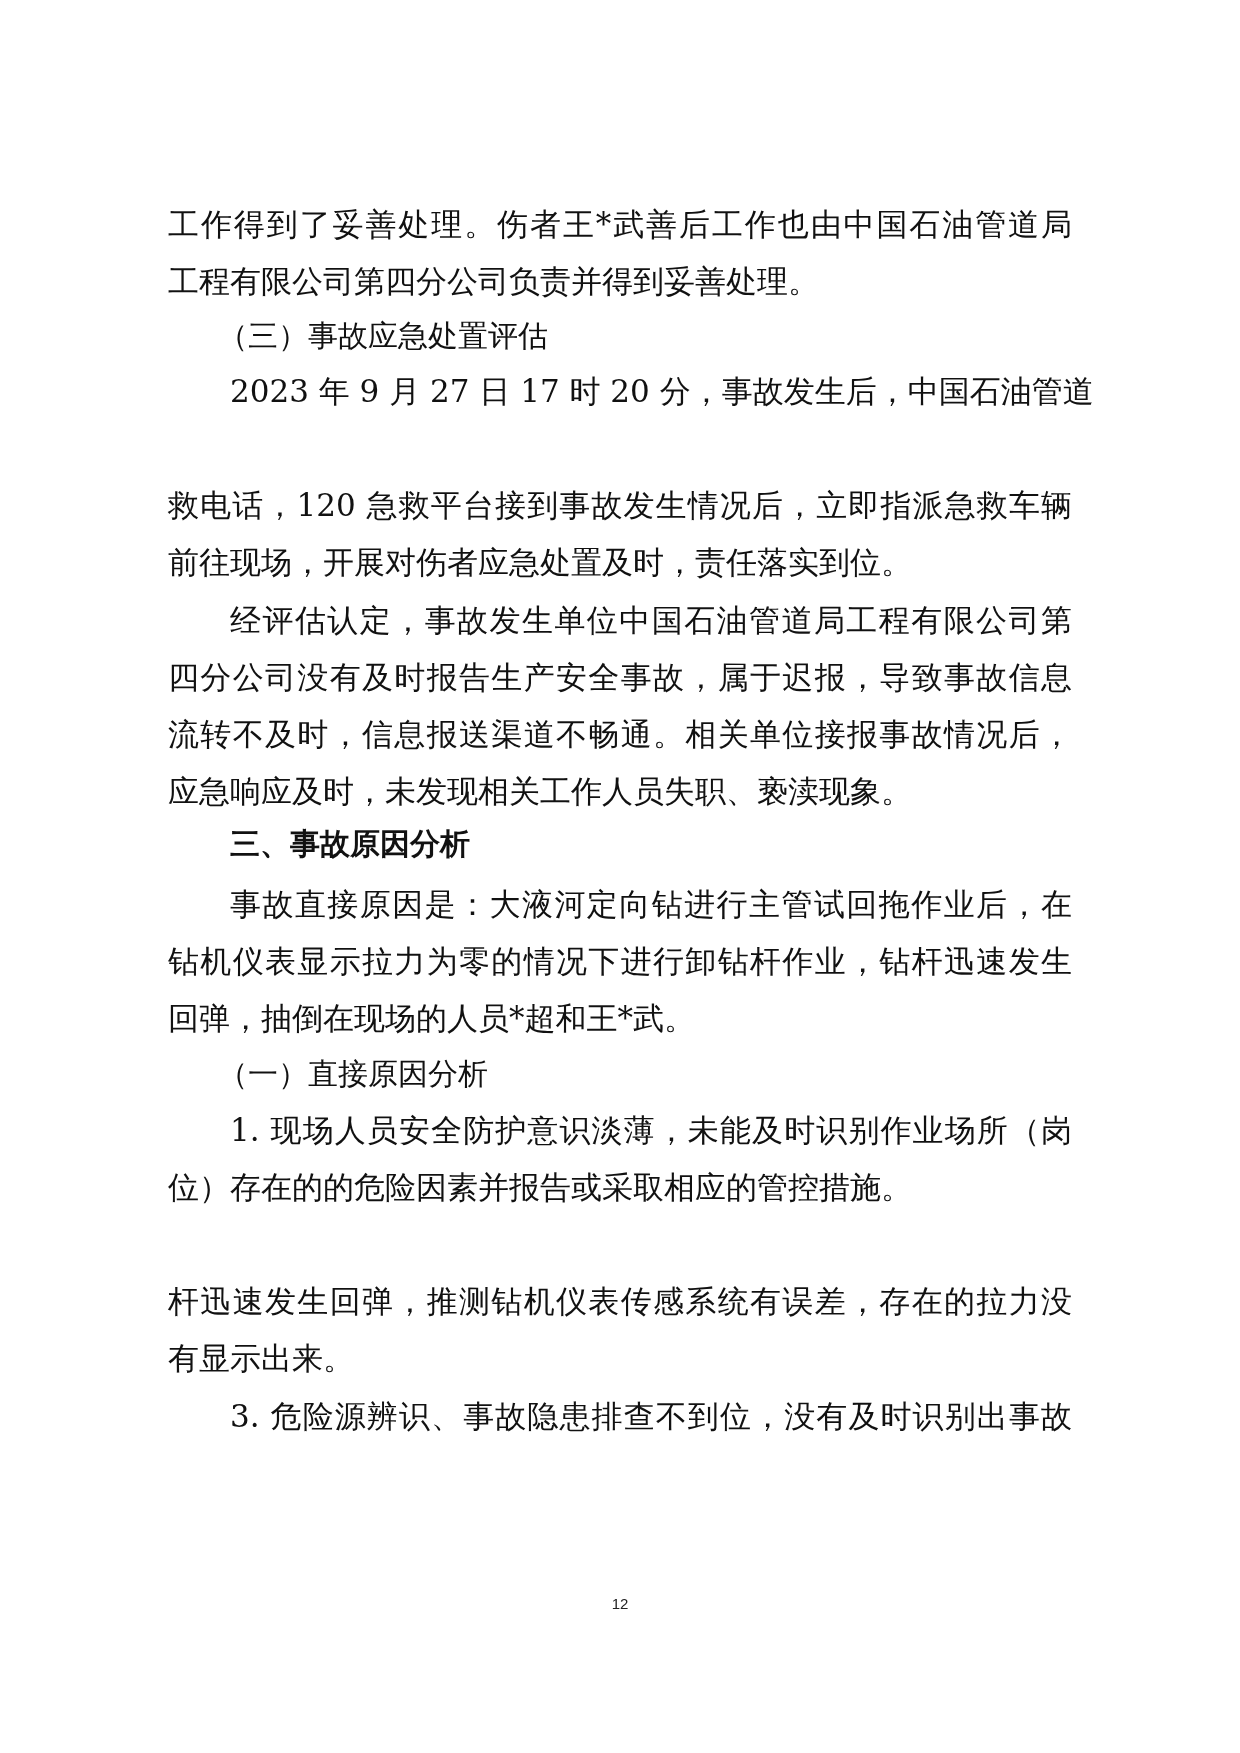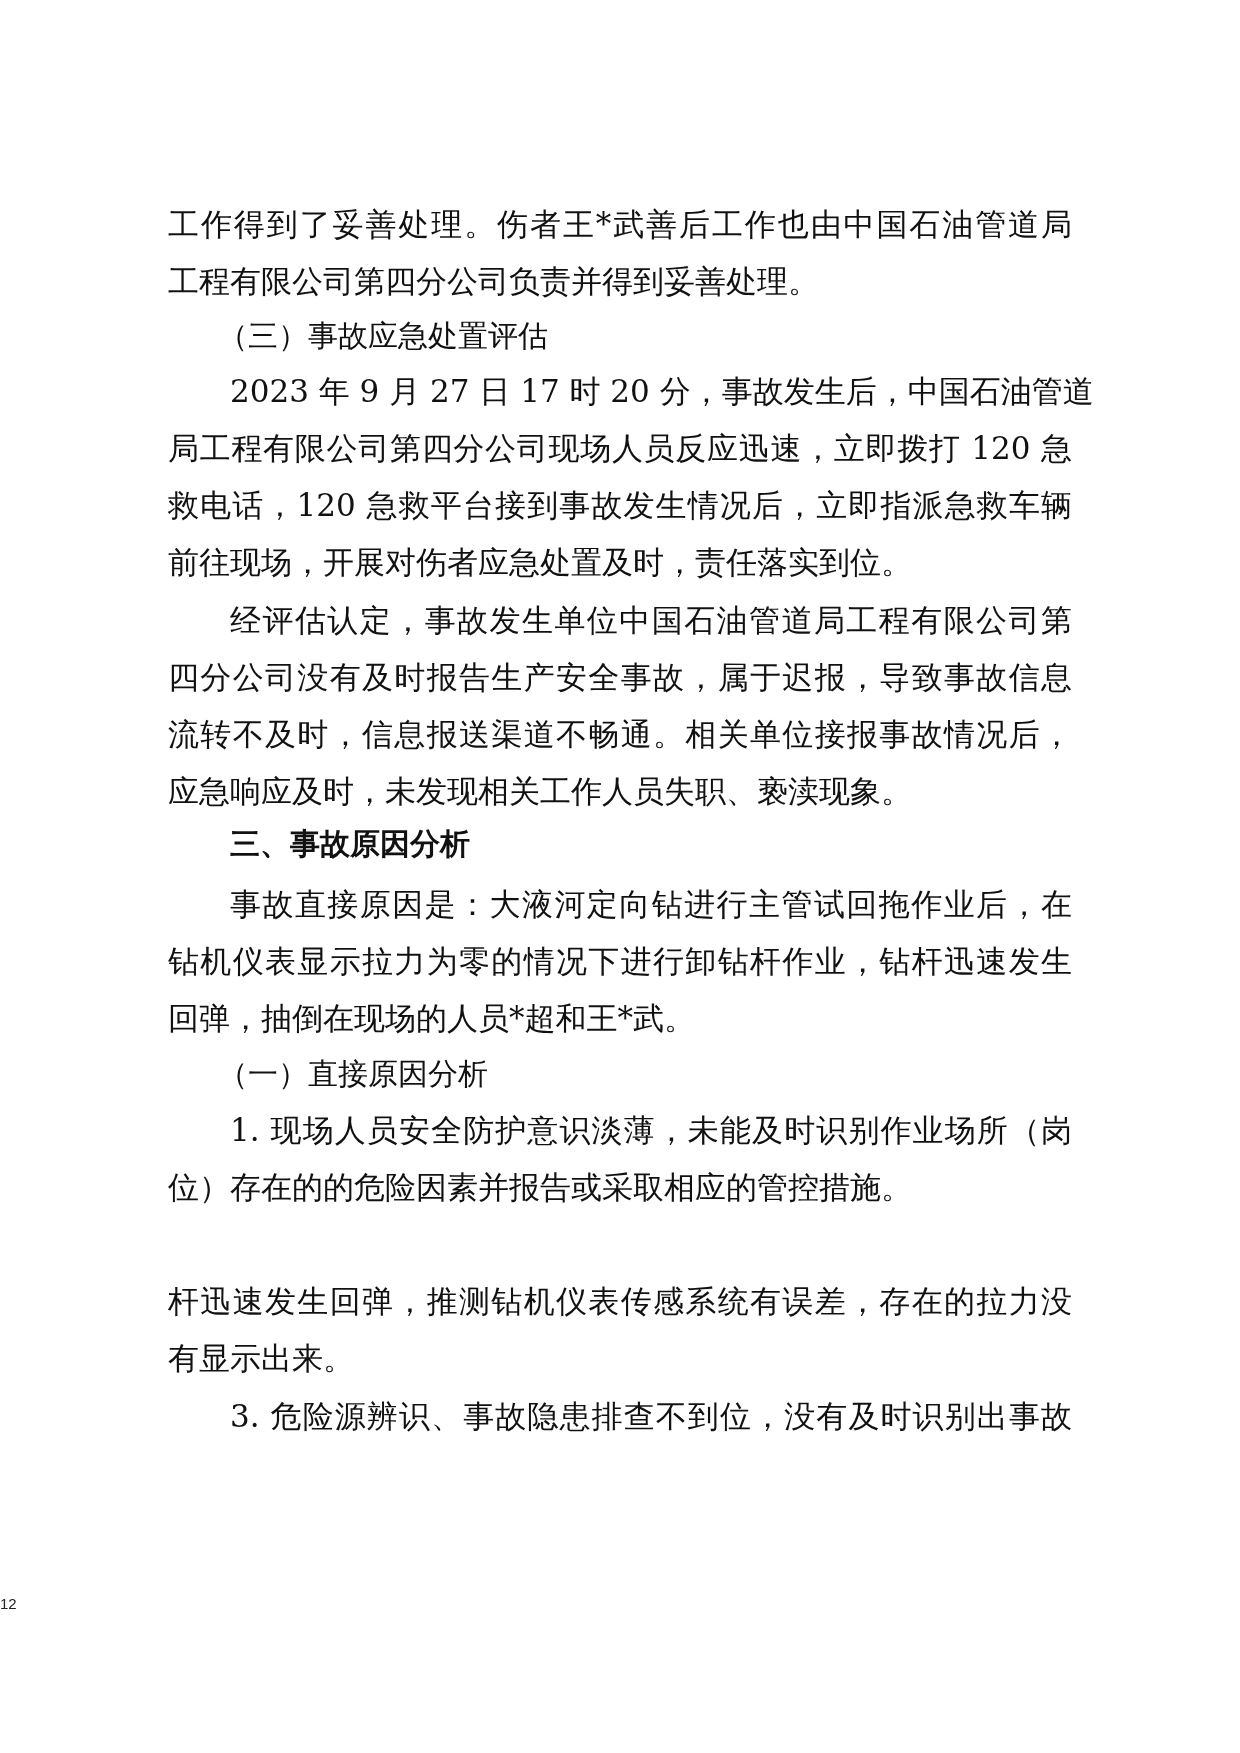--- a/index.html
+++ b/index.html
@@ -54,35 +54,34 @@
       width: 842px;
       font-weight: normal;
       text-align-last: left;
       font-size: 30px;
     }
     .page-number {
       position: absolute;
       left: 0;
       width: 1240px;
       top: 1595px;
-      text-align: left;
+      text-align: center;
       font-family: "Liberation Sans", "DejaVu Sans", sans-serif;
       font-size: 15px;
       color: #222222;
     }
   </style>
 </head>
 <body>
 
 <div class="page">
   <div class="line" style="top:196px">工作得到了妥善处理。伤者王*武善后工作也由中国石油管道局</div>
   <div class="line last" style="top:253px">工程有限公司第四分公司负责并得到妥善处理。</div>
   <div class="line h2" style="top:307px">（三）事故应急处置评估</div>
   <div class="line indent" style="top:363px">2023 年 9 月 27 日 17 时 20 分，事故发生后，中国石油管道</div>
-  <div class="line" style="top:420px">局工程有限公司第四分公司现场人员反应迅速，立即拨打 120 急</div>
   <div class="line" style="top:477px">救电话，120 急救平台接到事故发生情况后，立即指派急救车辆</div>
   <div class="line indent" style="top:592px">经评估认定，事故发生单位中国石油管道局工程有限公司第</div>
   <div class="line last" style="top:534px">前往现场，开展对伤者应急处置及时，责任落实到位。</div>
   <div class="line" style="top:649px">四分公司没有及时报告生产安全事故，属于迟报，导致事故信息</div>
   <div class="line" style="top:706px">流转不及时，信息报送渠道不畅通。相关单位接报事故情况后，</div>
   <div class="line last" style="top:763px">应急响应及时，未发现相关工作人员失职、亵渎现象。</div>
   <div class="line h1" style="top:818px">三、事故原因分析</div>
   <div class="line indent" style="top:876px">事故直接原因是：大液河定向钻进行主管试回拖作业后，在</div>
   <div class="line" style="top:933px">钻机仪表显示拉力为零的情况下进行卸钻杆作业，钻杆迅速发生</div>
   <div class="line last" style="top:990px">回弹，抽倒在现场的人员*超和王*武。</div>

